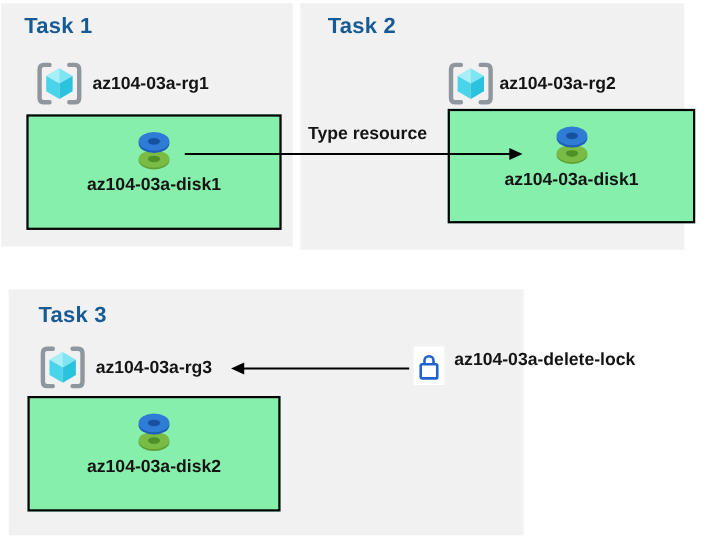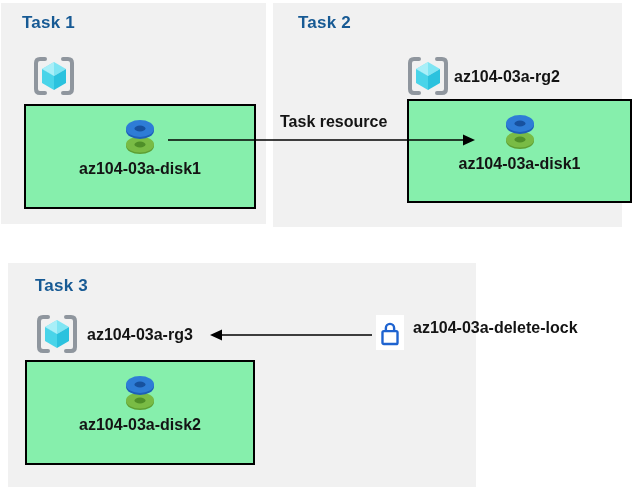--- a/index.html
+++ b/index.html
@@ -3,21 +3,21 @@
 <meta charset="utf-8">
 <style>
   html,body{margin:0;padding:0;background:#ffffff;}
   .canvas{
     position:relative;width:641px;height:487px;background:#ffffff;
     font-family:"Liberation Sans",sans-serif;overflow:hidden;
     color:#141414;
   }
   .panel{position:absolute;background:#f1f1f1;}
   .task-title{
-    position:absolute;font-weight:bold;font-size:17px;
+    position:absolute;font-weight:bold;font-size:20px;
     color:#175a94;letter-spacing:.2px;white-space:nowrap;
   }
   .rg-icon{position:absolute;width:44px;height:42px;}
   .rg-label{
     position:absolute;font-weight:bold;font-size:16px;
     white-space:nowrap;line-height:19px;
   }
   .res-box{
     position:absolute;background:#86efac;border:2px solid #000;
     box-sizing:border-box;display:flex;flex-direction:column;
@@ -65,20 +65,21 @@
         <ellipse cx="18" cy="13.5" rx="5.5" ry="3" fill="#17519e"></ellipse>
       </g>
     </defs>
   </svg>
 
   <div class="panel" style="left:1px;top:3px;width:265px;height:221px;">
     <div class="task-title" style="left:21px;top:10px;">Task 1</div>
     <svg class="rg-icon" style="left:31px;top:52px;" viewBox="0 0 44 42">
       <use href="#rg-icon-def"></use>
     </svg>
+    <div class="rg-label" style="left:83px;top:64px;">az104-03a-rg1</div>
     <div class="res-box" style="left:23px;top:101px;width:232px;height:105px;">
       <svg class="disk-icon" viewBox="0 0 36 42">
         <use href="#disk-icon-def"></use>
       </svg>
       <div class="res-label">az104-03a-disk1</div>
     </div>
   </div>
 
   <div class="panel" style="left:273px;top:3px;width:349px;height:224px;">
     <div class="task-title" style="left:25px;top:10px;">Task 2</div>
@@ -110,21 +111,21 @@
       <svg class="lock-icon" viewBox="0 0 24 30">
         <path d="M7.5 14 V9.5 a4.5 4.5 0 0 1 9 0 V14" fill="none" stroke="#1e63d0" stroke-width="2.6"></path>
         <rect x="3.8" y="13" width="16.4" height="14" rx="1.5" fill="#ffffff" stroke="#1e63d0" stroke-width="2.6"></rect>
       </svg>
     </div>
     <div class="lock-text" style="left:405px;top:55px;text-align:center;">
       <div class="lock-name">az104-03a-delete-lock</div>
     </div>
   </div>
 
-  <div class="move-label" style="left:280px;top:113px;">Task resource</div>
+  <div class="move-label" style="left:280px;top:113px;">Type resource</div>
 
   <svg class="arrow-svg" style="left:168px;top:131px;" width="307" height="18">
     <line x1="0" y1="9" x2="296" y2="9" stroke="#000" stroke-width="1.6"></line>
     <polygon points="295,3.5 307,9 295,14.5" fill="#000"></polygon>
   </svg>
 
   <svg class="arrow-svg" style="left:210px;top:327px;" width="162" height="16">
     <line x1="10" y1="8" x2="162" y2="8" stroke="#000" stroke-width="1.6"></line>
     <polygon points="12,2.5 0,8 12,13.5" fill="#000"></polygon>
   </svg>

